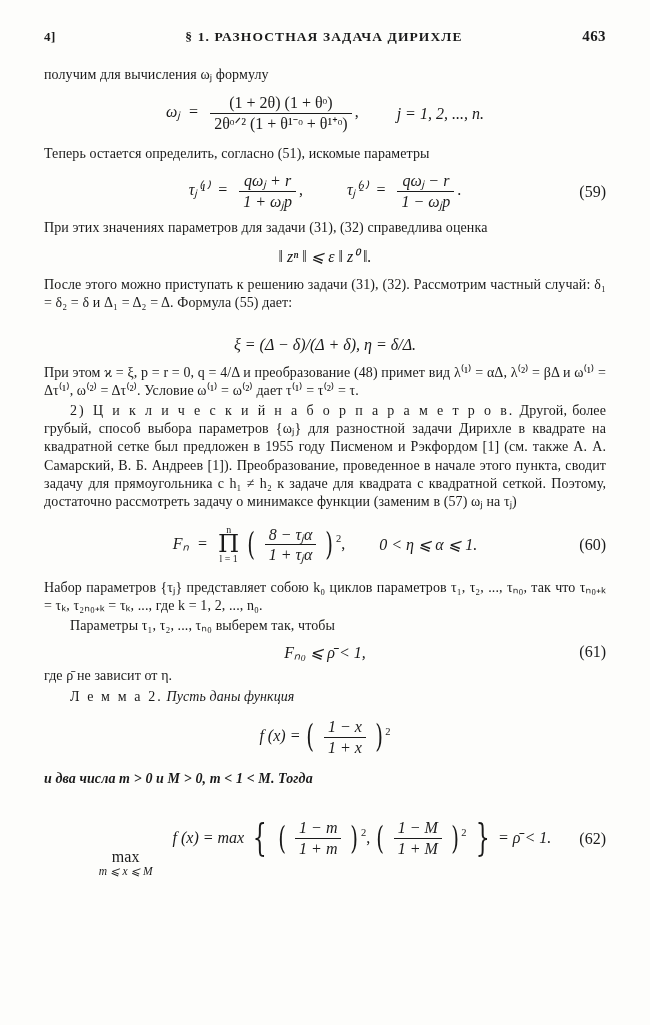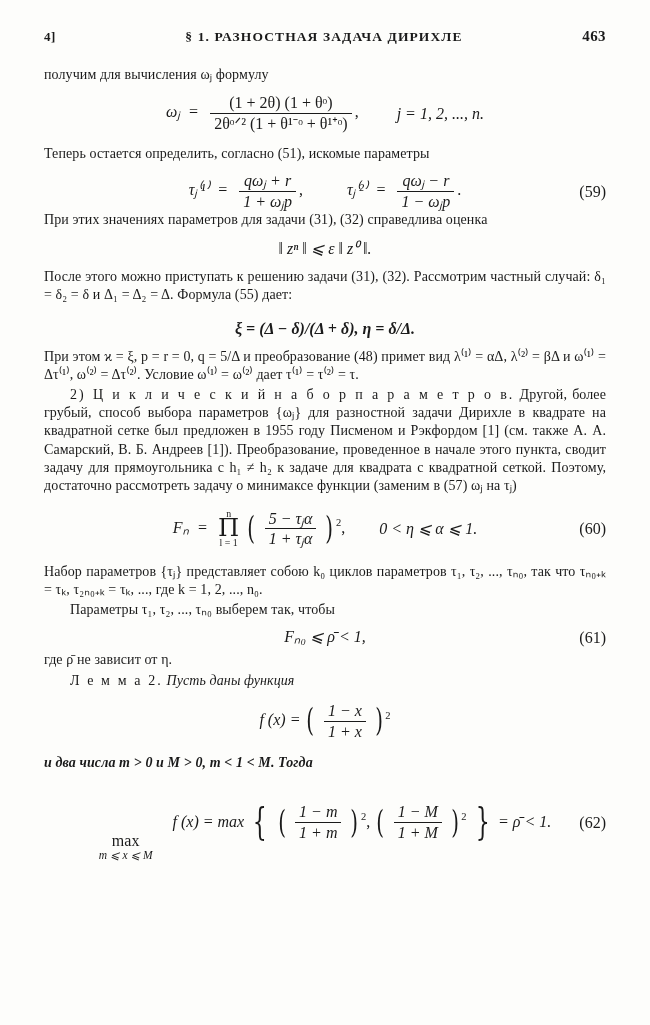--- a/index.html
+++ b/index.html
@@ -153,21 +153,21 @@
       <span class="frac">
         <span class="num">(1 + 2θ) (1 + θᵒ)</span>
         <span class="den">2θᵒᐟ² (1 + θ¹⁻ᵒ + θ¹⁺ᵒ)</span>
       </span>,</span>
       <span class="mi nowrap">j = 1, 2, ..., n.</span>
     </div>
   </div>
 
   <p class="para">Теперь остается определить, согласно (51), искомые параметры</p>
 
-  <div class="eqline" style="margin-top:9px;margin-bottom:0;">
+  <div class="eqline" style="margin-top:9px;margin-bottom:8px;">
     <div class="eqbody" style="gap:44px;">
       <span><span class="mi">τⱼ⁽¹⁾</span>
       <span style="margin:0 5px;">=</span>
       <span class="frac">
         <span class="num mi">qωⱼ + r</span>
         <span class="den mi">1 + ωⱼp</span>
       </span>,</span>
       <span><span class="mi">τⱼ⁽²⁾</span>
       <span style="margin:0 5px;">=</span>
       <span class="frac">
@@ -179,58 +179,58 @@
   </div>
 
   <p class="para">При этих значениях параметров для задачи (31), (32) справедлива оценка</p>
 
   <div class="eqline" style="margin:8px 0 9px 0;">
     <span class="mi">‖ zⁿ ‖ ⩽ ε ‖ z⁰ ‖.</span>
   </div>
 
   <p class="para">После этого можно приступать к решению задачи (31), (32). Рассмотрим частный случай: δ₁ = δ₂ = δ и Δ₁ = Δ₂ = Δ. Формула (55) дает:</p>
 
-  <div class="eqline" style="margin:15px 0 10px 0;font-weight:bold;">
+  <div class="eqline" style="margin:23px 0 10px 0;">
     <span class="mi">ξ = (Δ − δ)/(Δ + δ),    η = δ/Δ.</span>
   </div>
 
-  <p class="para">При этом ϰ = ξ, p = r = 0, q = 5/Δ и преобразование (48) примет вид λ⁽¹⁾ = αΔ, λ⁽²⁾ = βΔ и ω⁽¹⁾ = Δτ⁽¹⁾, ω⁽²⁾ = Δτ⁽²⁾. Условие ω⁽¹⁾ = ω⁽²⁾ дает τ⁽¹⁾ = τ⁽²⁾ = τ.</p>
+  <p class="para">При этом ϰ = ξ, p = r = 0, q = 4/Δ и преобразование (48) примет вид λ⁽¹⁾ = αΔ, λ⁽²⁾ = βΔ и ω⁽¹⁾ = Δτ⁽¹⁾, ω⁽²⁾ = Δτ⁽²⁾. Условие ω⁽¹⁾ = ω⁽²⁾ дает τ⁽¹⁾ = τ⁽²⁾ = τ.</p>
 
   <p class="para indent">
     <span class="spaced">2) Ц и к л и ч е с к и й   н а б о р   п а р а м е т р о в.</span>
     <span>Другой, более грубый, способ выбора параметров {ωⱼ} для разностной задачи Дирихле в квадрате на квадратной сетке был предложен в 1955 году Писменом и Рэкфордом [1] (см. также А. А. Самарский, В. Б. Андреев [1]). Преобразование, проведенное в начале этого пункта, сводит задачу для прямоугольника с h₁ ≠ h₂ к задаче для квадрата с квадратной сеткой. Поэтому, достаточно рассмотреть задачу о минимаксе функции (заменим в (57) ωⱼ на τⱼ)</span>
   </p>
 
   <div class="eqline" style="margin-top:14px;margin-bottom:14px;">
     <div class="eqbody" style="gap:34px;">
       <span>
         <span class="mi">Fₙ</span>
         <span style="margin:0 5px;">=</span>
         <span class="big-prod">
           <span>n</span>
           <span class="prod-sym">Π</span>
           <span>l = 1</span>
         </span>
         <span class="paren-big">(</span>
         <span class="frac">
-          <span class="num mi">5 − τⱼα</span>
+          <span class="num mi">8 − τⱼα</span>
           <span class="den mi">1 + τⱼα</span>
         </span>
         <span class="paren-big">)</span><sup>2</sup>,
       </span>
       <span class="mi">0 &lt; η ⩽ α ⩽ 1.</span>
     </div>
     <span class="eqnum">(60)</span>
   </div>
 
   <p class="para">Набор параметров {τⱼ} представляет собою k₀ циклов параметров τ₁, τ₂, ..., τₙ₀, так что τₙ₀₊ₖ = τₖ, τ₂ₙ₀₊ₖ = τₖ, ..., где k = 1, 2, ..., n₀.</p>
 
   <p class="para indent" style="margin-top:2px;">Параметры τ₁, τ₂, ..., τₙ₀ выберем так, чтобы</p>
 
-  <div class="eqline" style="margin:6px 0 4px 0;align-items:flex-end;">
+  <div class="eqline" style="margin:6px 0 4px 0;">
     <span class="mi">Fₙ₀ ⩽ ρ̄ &lt; 1,</span>
     <span class="eqnum">(61)</span>
   </div>
 
   <p class="para tight">где ρ̄ не зависит от η.</p>
 
   <p class="para indent" style="margin-top:2px;">
     <span class="spaced">Л е м м а  2.</span>
     <span class="it">Пусть даны функция</span>
   </p>

